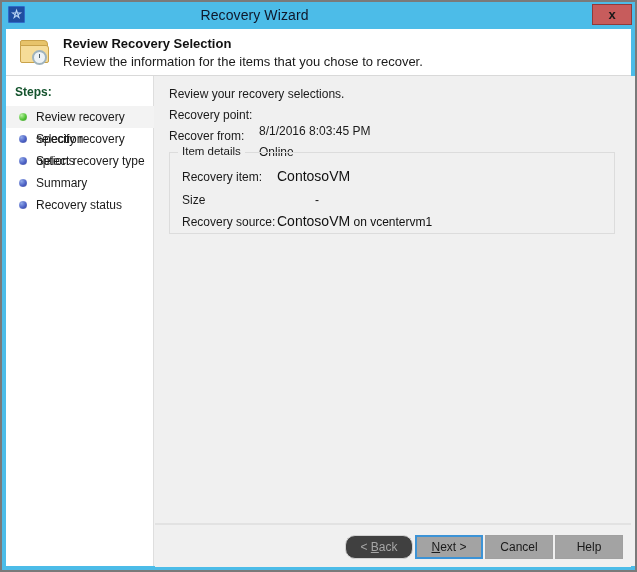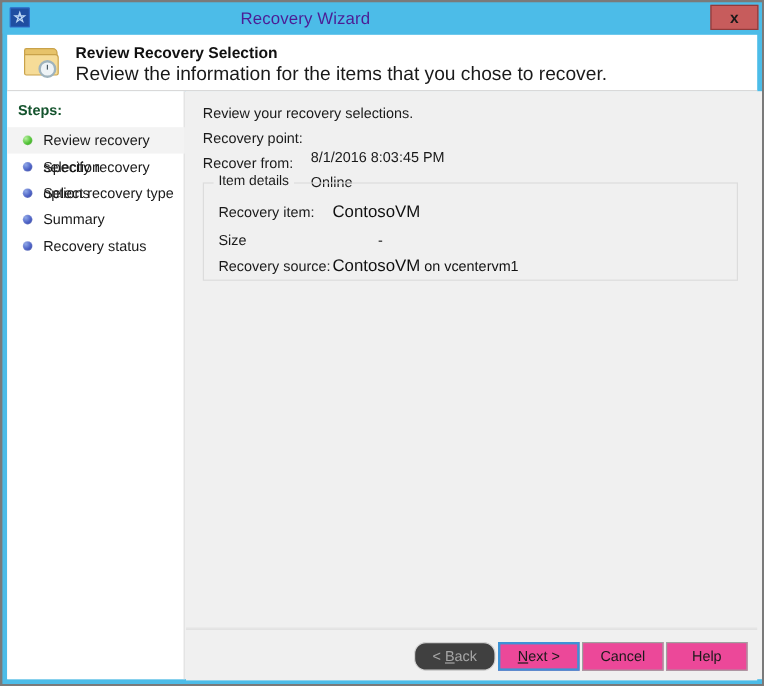--- a/index.html
+++ b/index.html
@@ -32,21 +32,21 @@
     background: #4cbce8;
   }
   .title-text {
     position: absolute;
     left: 0; top: 0;
     width: 505px;
     height: 26px;
     line-height: 26px;
     text-align: center;
     font-size: 14px;
-    color: #4c1d95;
+    color: #0f172a;
     letter-spacing: .1px;
   }
   .app-icon {
     position: absolute;
     left: 6px; top: 4px;
     width: 17px; height: 17px;
     background: #1f4ea1;
     border: 1px solid #2e6cc9;
     box-sizing: border-box;
     border-radius: 1px;
@@ -134,21 +134,21 @@
   .header-title {
     position: absolute;
     left: 57px; top: 7px;
     font-size: 13px;
     font-weight: bold;
     color: #111111;
   }
   .header-sub {
     position: absolute;
     left: 57px; top: 25px;
-    font-size: 16px;
+    font-size: 13px;
     color: #1a1a1a;
   }
 
   
   .body-area {
     position: absolute;
     left: 4px; top: 74px;
     width: 625px;
     height: 490px;
     background: #f0f0f0;
@@ -269,21 +269,21 @@
     width: 476px;
     height: 42px;
     background: #f0f0f0;
     border-top: 1px solid #e2e2e2;
   }
   .btn {
     position: absolute;
     top: 10px;
     width: 68px;
     height: 24px;
-    background: #ec4899;
+    background: #a3a3a3;
     border: 1px solid #a0a0a0;
     box-sizing: border-box;
     font-family: "Liberation Sans", sans-serif;
     font-size: 12px;
     color: #1a1a1a;
     line-height: 22px;
     text-align: center;
     cursor: pointer;
     padding: 0;
   }

